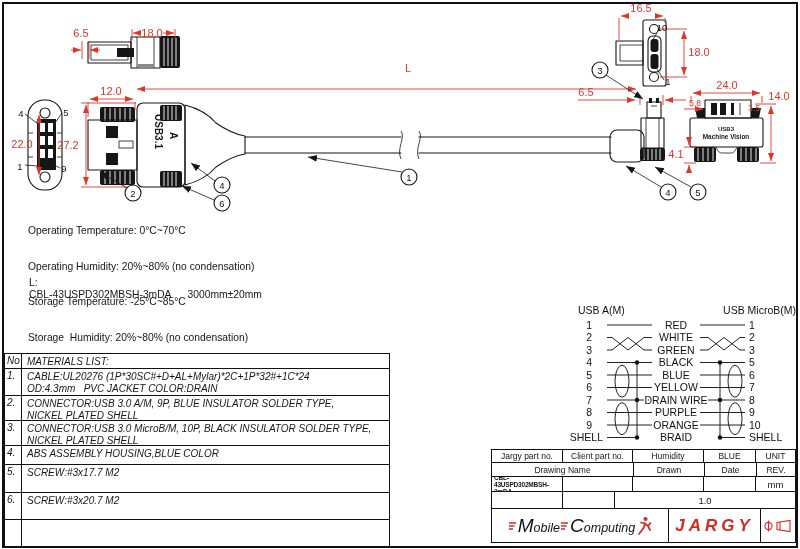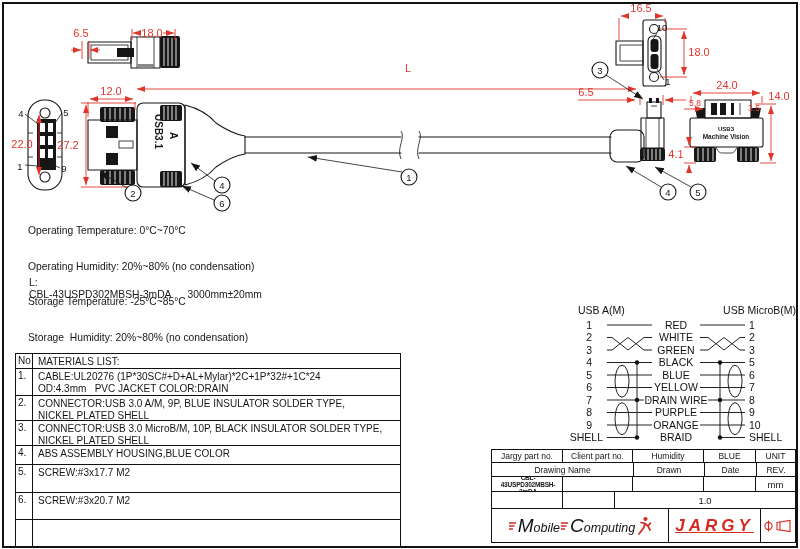--- a/index.html
+++ b/index.html
@@ -22,49 +22,49 @@
   .co circle{fill:#fff;stroke:#161616;stroke-width:1.1;}
   .co text{fill:#161616;font:9.5px "Liberation Sans",sans-serif;text-anchor:middle;}
 
   
   #env{position:absolute;left:28px;top:201px;font-size:10.3px;line-height:11.9px;white-space:pre;}
   #lnote{position:absolute;left:29px;top:277px;font-size:10.3px;line-height:12px;}
   #lnote .row2 span{white-space:pre;}
   #lnote .gap{display:inline-block;width:16px;}
 
   
-  #mat{position:absolute;left:15px;top:353px;width:386px;border:1px solid #111;border-bottom:none;
-       font-size:10px;box-sizing:border-box;}
+  #mat{position:absolute;left:4px;top:353px;width:386px;border:1px solid #111;border-bottom:none;
+       font-size:10px;box-sizing:border-box;font-style:italic;}
   .mrow{display:flex;border-bottom:1px solid #111;box-sizing:border-box;}
   .mno{width:17px;border-right:1px solid #111;padding:1px 0 0 2px;box-sizing:border-box;flex:none;}
   .mtx{flex:1;padding:2px 0 0 5px;line-height:11.5px;white-space:pre;overflow:hidden;}
   .mh{height:15px;} .h27{height:27px;} .h25{height:25px;} .h19{height:19px;} .h28{height:28px;} .h26{height:26px;}
 
   
   #wire{position:absolute;left:552px;top:296px;}
   .wl{stroke:#222;stroke-width:1;fill:none;}
   .wt{fill:#111;font:10.5px "Liberation Sans",sans-serif;}
   .dot{fill:#111;}
 
   
   #tb{position:absolute;left:491px;top:449px;width:305px;border:1px solid #111;background:#fff;
       box-sizing:border-box;font-size:8.5px;}
-  .trow{display:flex;border-bottom:1px solid #111;box-sizing:border-box;text-align:center;}
+  .trow{display:flex;border-bottom:1px solid #111;box-sizing:border-box;}
   .tc{border-right:1px solid #111;box-sizing:border-box;display:flex;align-items:center;
       justify-content:center;overflow:hidden;}
   .tc:last-child{border-right:none;}
   .c1{width:71px;} .c2{width:70px;} .c3{width:71px;} .c4{width:52px;} .c5{flex:1;}
   .c12{width:142px;}
   .pn{font-size:6.5px;font-weight:bold;justify-content:flex-start;padding-left:2px;letter-spacing:-.2px;}
   .v{font-size:9.5px;}
   .logo-row{display:flex;height:33px;border-bottom:none;}
   .logo-mobile{width:176px;border-right:1px solid #111;display:flex;align-items:center;
       justify-content:center;gap:1px;}
   .logo-jargy{width:91px;border-right:1px solid #111;display:flex;align-items:center;justify-content:center;
-      color:#d42a22;font-weight:bold;font-size:17px;letter-spacing:4px;font-style:italic;text-decoration:underline;}
+      color:#d42a22;font-weight:bold;font-size:17px;letter-spacing:4px;font-style:italic;}
   .logo-sym{flex:1;display:flex;align-items:center;justify-content:center;}
   .lw{font-style:italic;font-weight:normal;font-size:12.5px;color:#111;}
   .lw::first-letter{font-size:19px;}
 </style>
 </head>
 <body>
 
 <div id="app">
   <div id="frame"></div>
 

